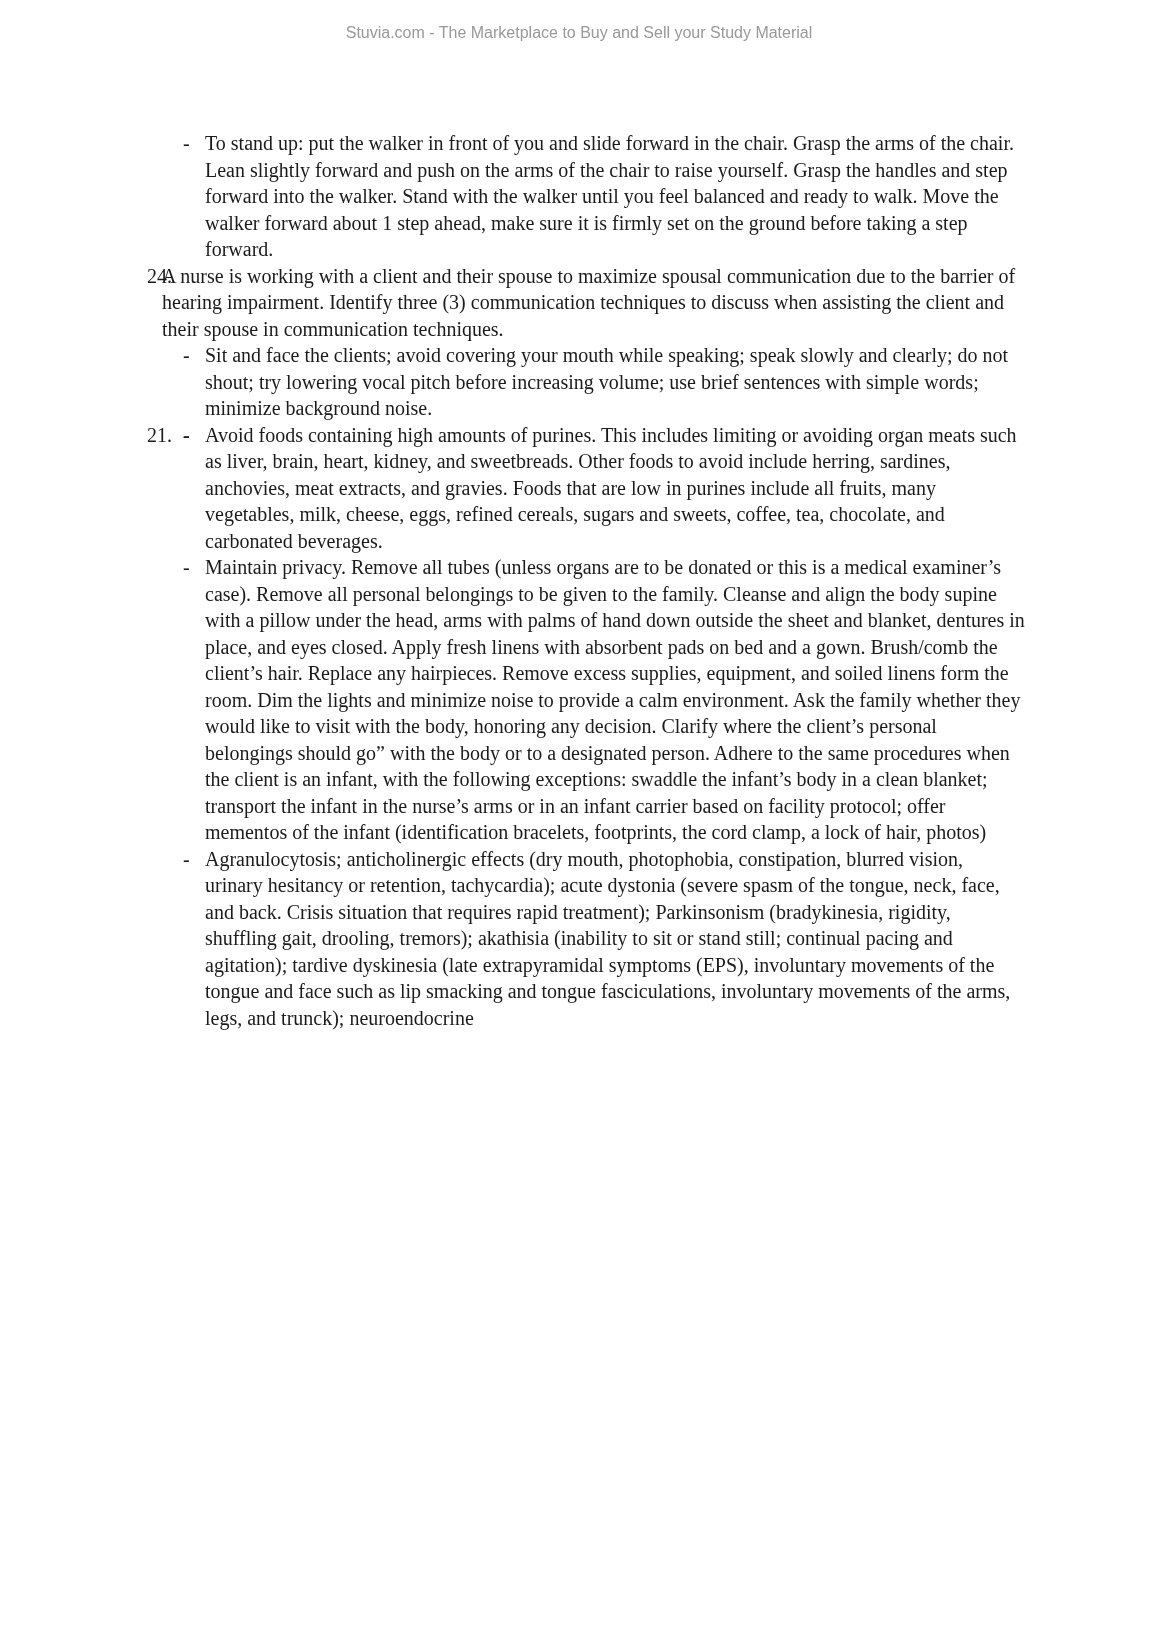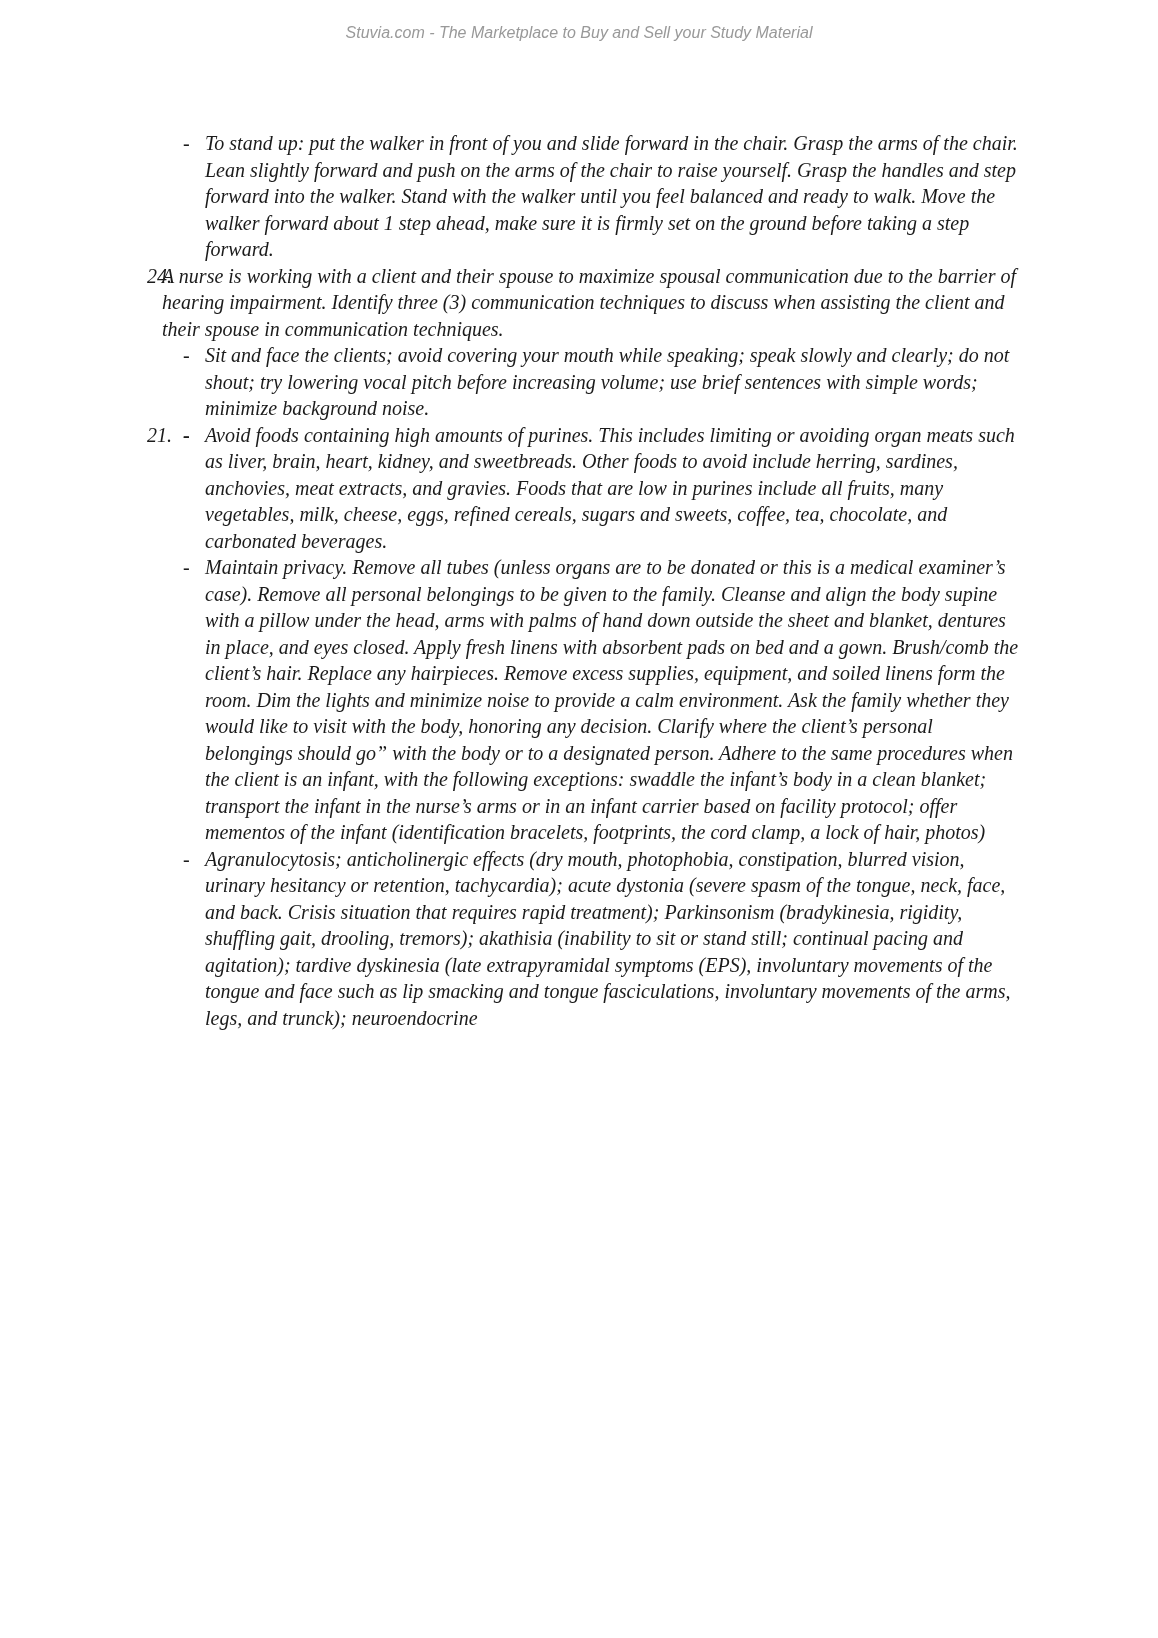--- a/index.html
+++ b/index.html
@@ -4,21 +4,20 @@
 <style>
   html, body { margin: 0; padding: 0; background: #ffffff; }
   .page {
     position: relative;
     width: 1158px;
     height: 1214px;
     background: #ffffff;
     overflow: hidden;
     font-family: "Liberation Serif", serif;
     color: #1b1b1b;
-    font-style: italic;
   }
   .page-header {
     position: absolute;
     top: 24px;
     left: 0;
     width: 100%;
     text-align: center;
     font-family: "Liberation Sans", sans-serif;
     font-size: 16px;
     color: #999999;

